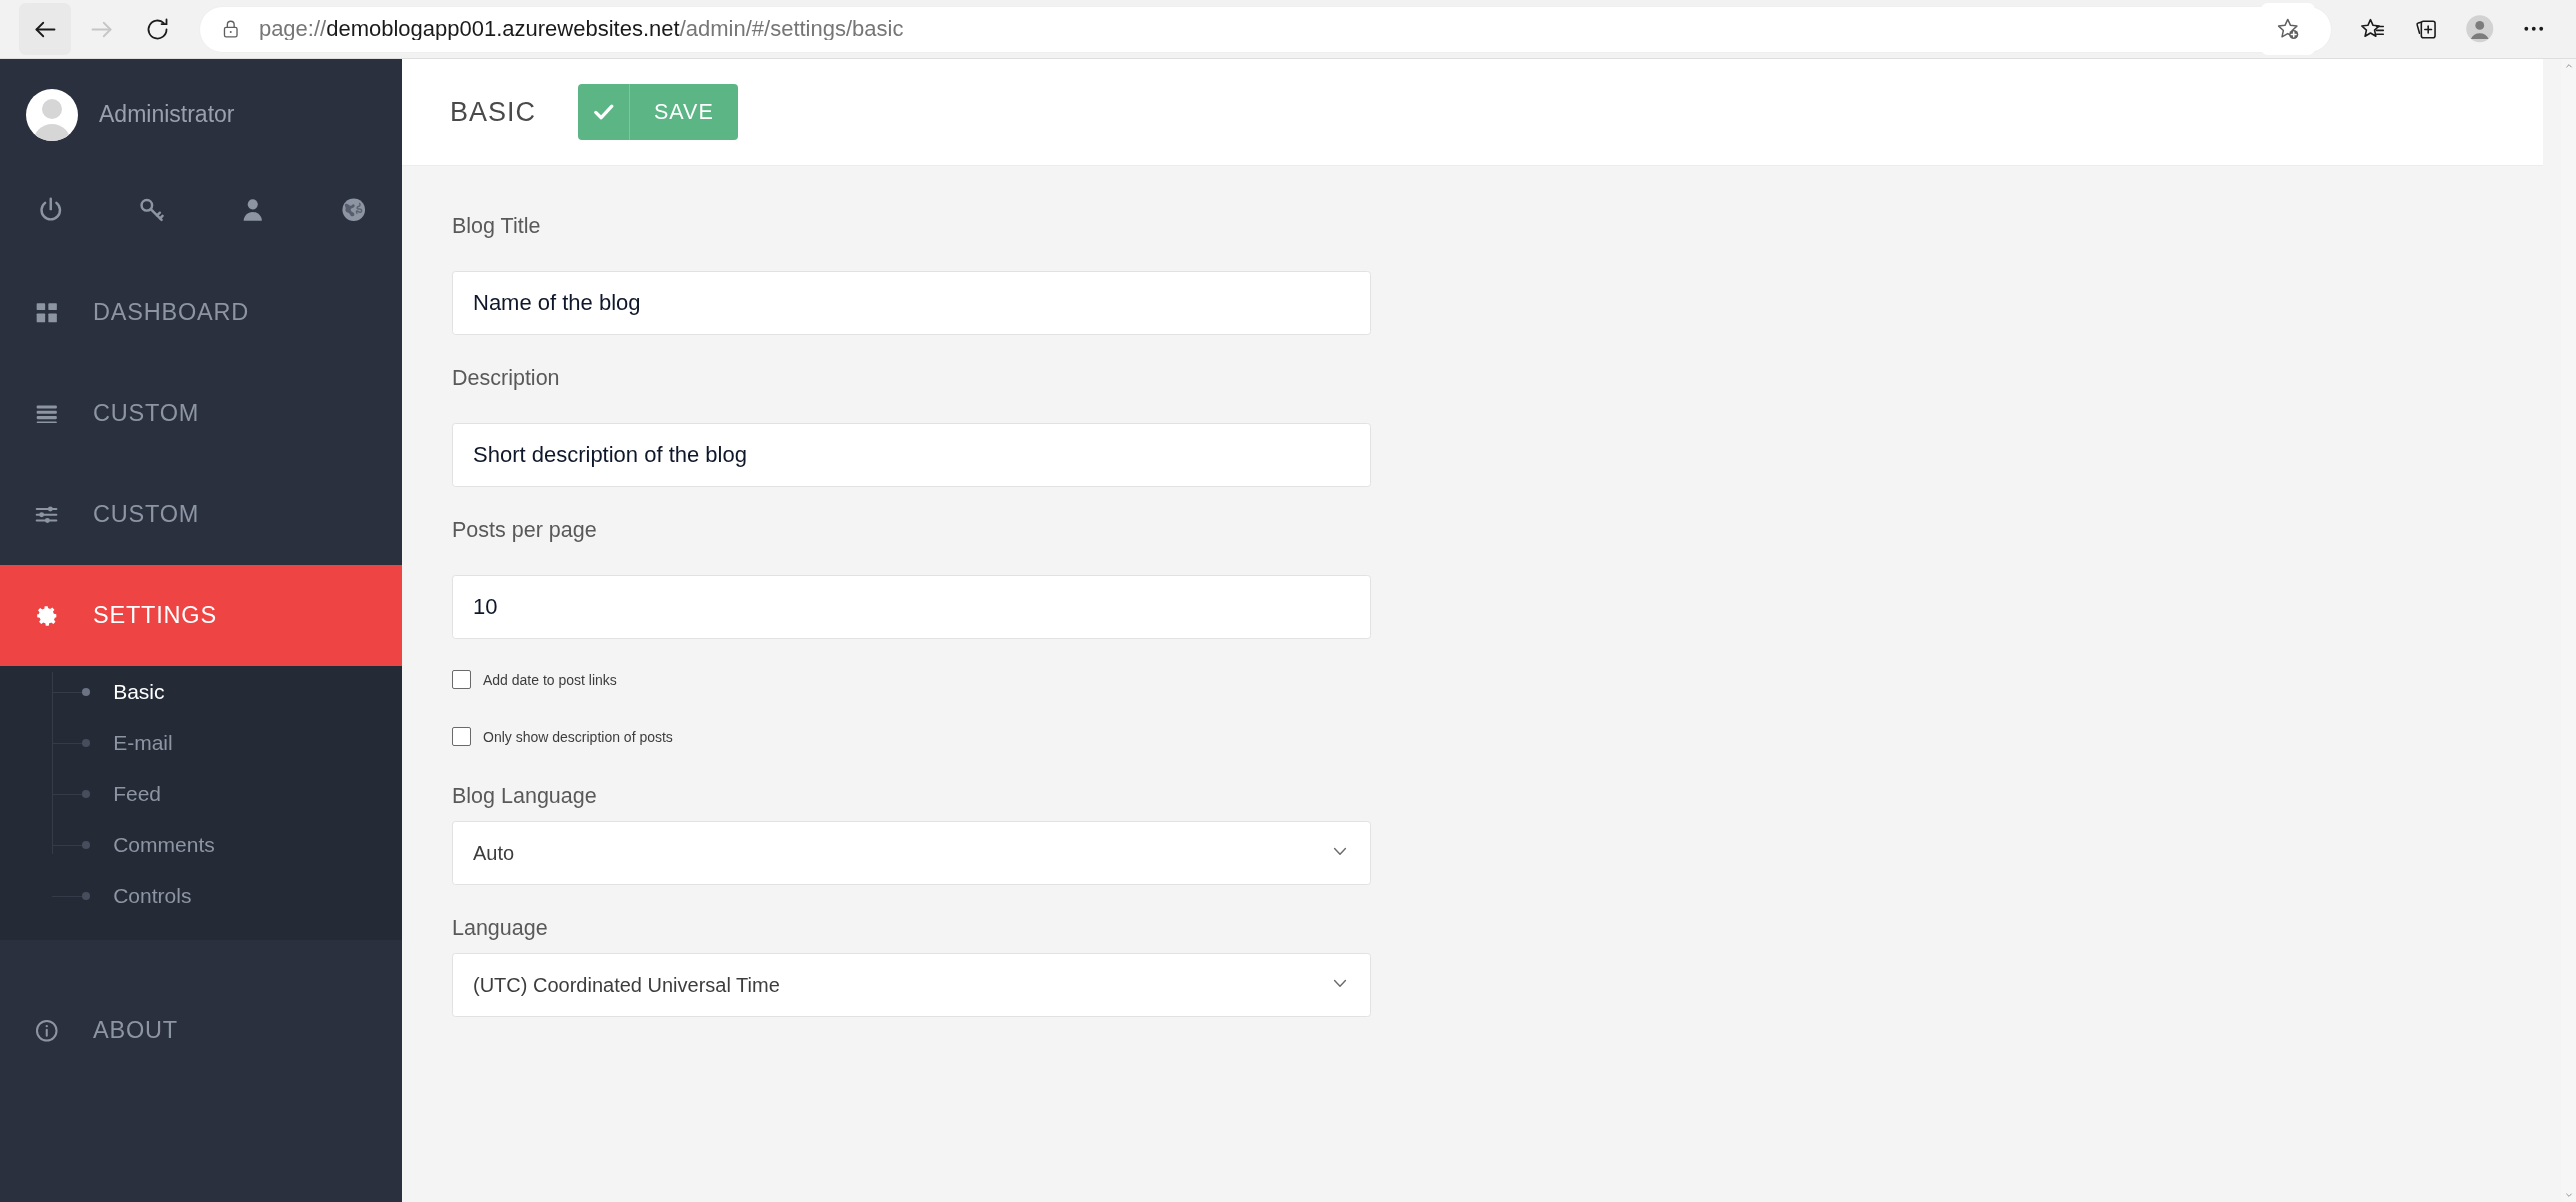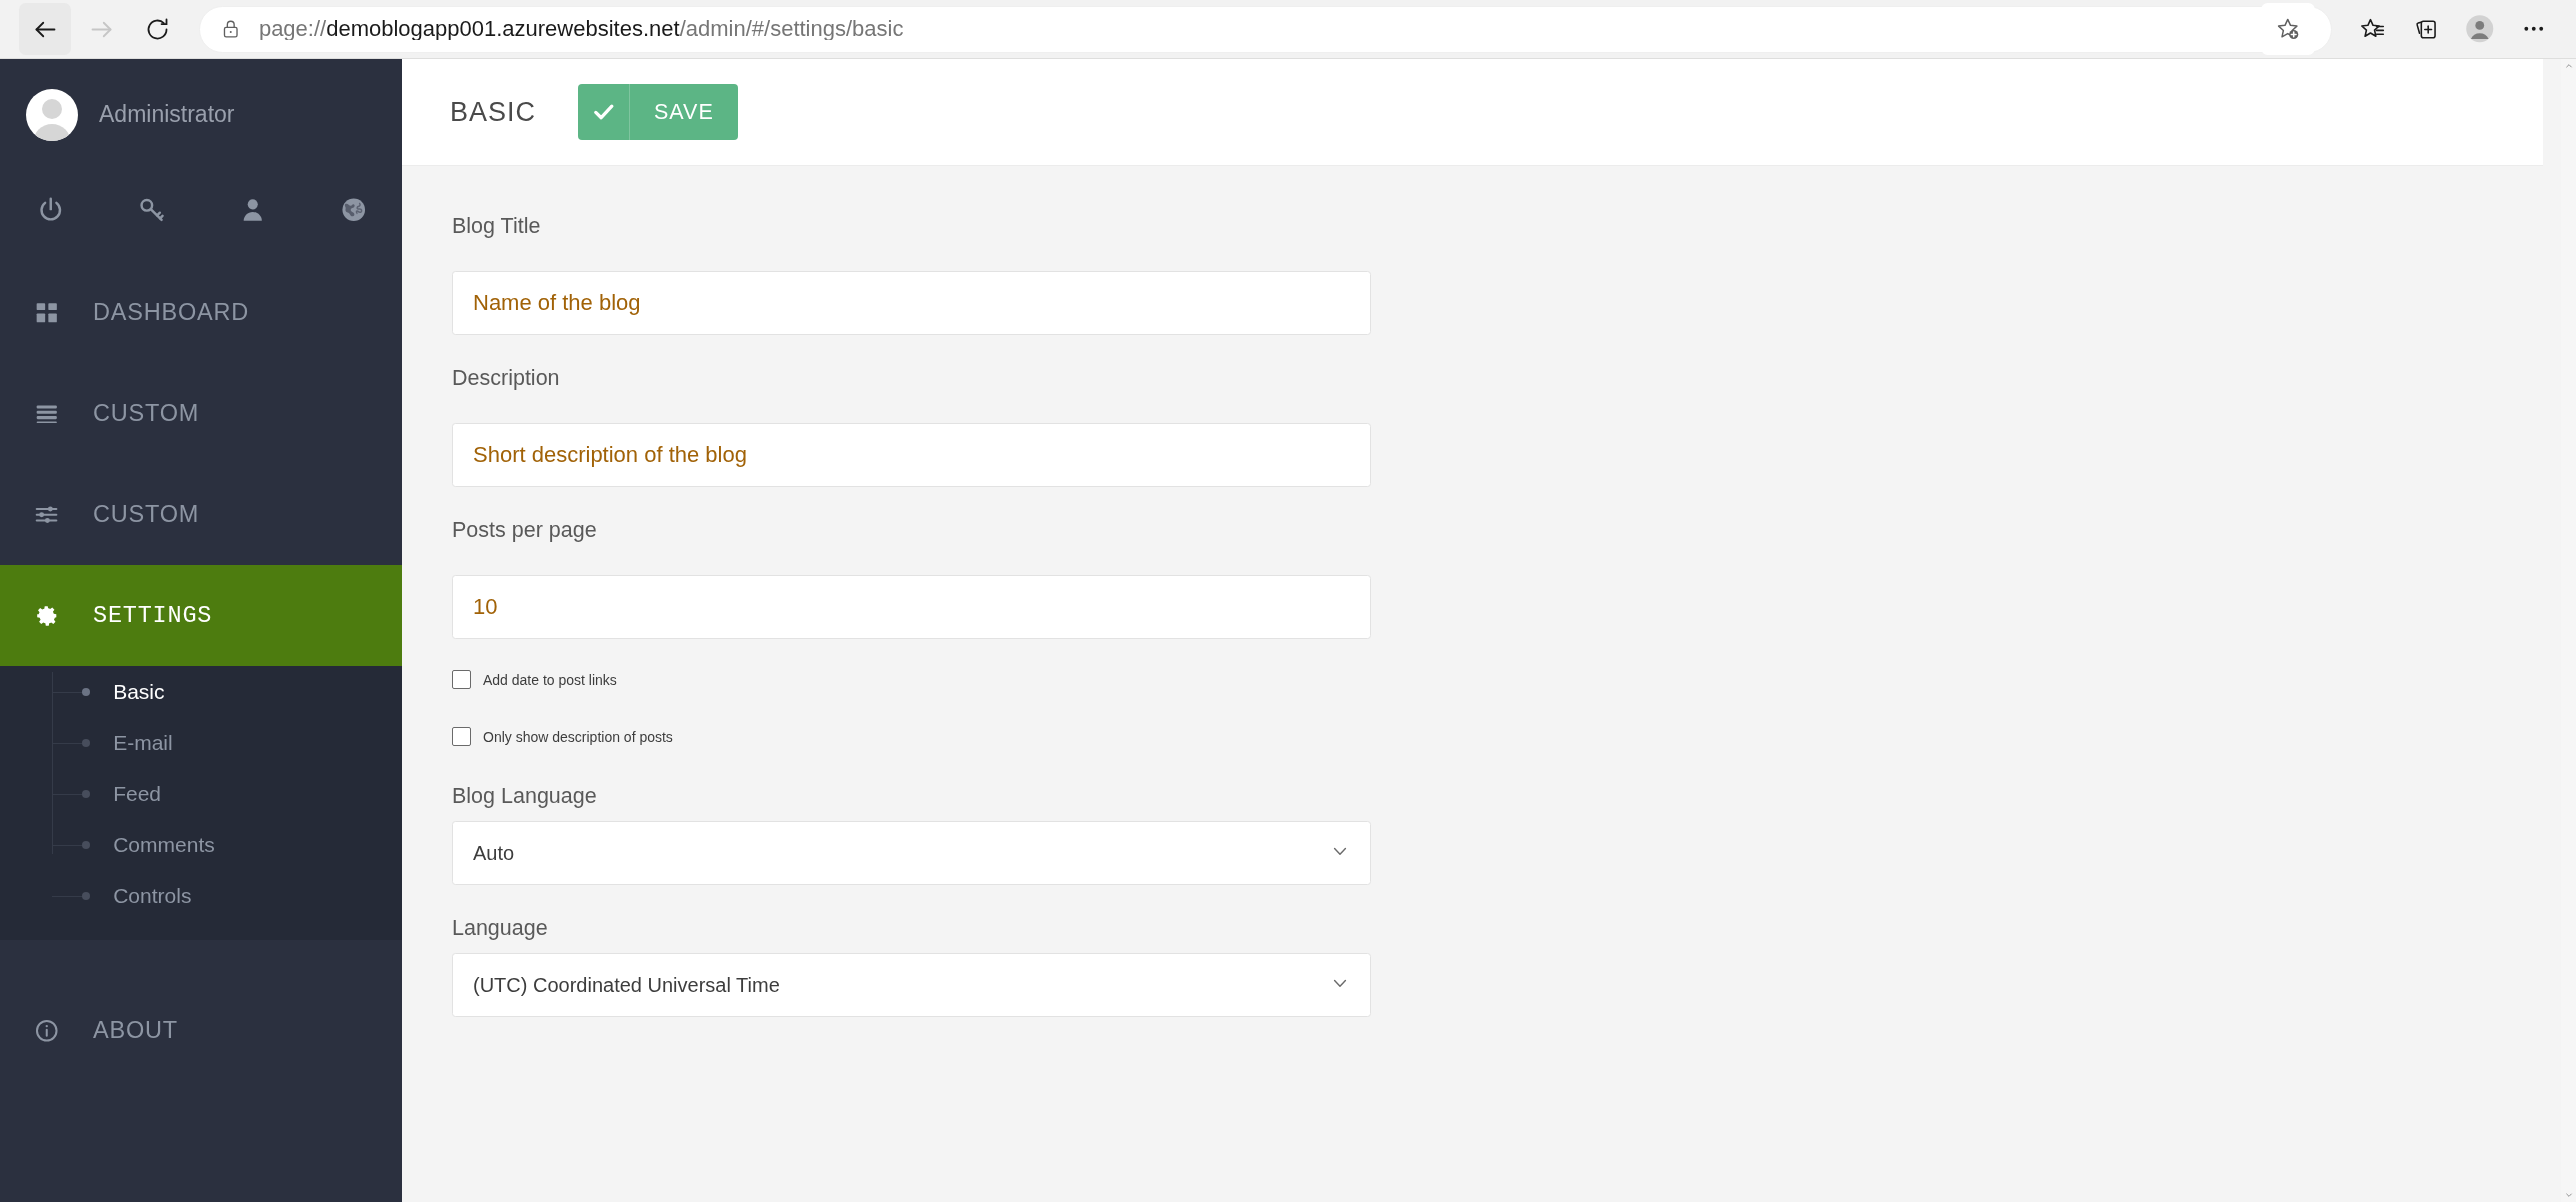--- a/index.html
+++ b/index.html
@@ -118,21 +118,21 @@
   .nav-item .nav-icon {
     width: 42px; flex: none;
     display: flex; align-items: center; justify-content: center;
   }
   .nav-item .nav-label {
     margin-left: 25.5px;
     font-size: 23.5px;
     letter-spacing: 0.8px;
     color: #8d95a3;
   }
-  .nav-item.active { background: #4d7c0f; font-family: Liberation Mono, monospace; }
+  .nav-item.active { background: #ef4444; }
   .nav-item.active .nav-label { color: #ffffff; }
 
   #settings-group { background: #252a37; padding-bottom: 19px; }
 
   #submenu { position: relative; padding-left: 52px; }
   .sub-item {
     height: 51px;
     display: flex; align-items: center;
     position: relative;
   }
@@ -212,21 +212,21 @@
     margin-bottom: 12px;
   }
   .text-input {
     width: 919px; height: 64px;
     background: #ffffff;
     border: 0.7px solid #e2e2e2;
     border-radius: 3.4px;
     display: flex; align-items: center;
     padding: 0 20px;
     font-size: 22px;
-    color: #a16207;
+    color: #0f172a;
     margin-top: 32px;
   }
   .check-row {
     display: flex; align-items: center;
     margin-bottom: 38px;
     margin-top: 10.7px;
   }
   .checkbox {
     width: 19px; height: 19px;
     border: 1.3px solid #6a6a6a;

